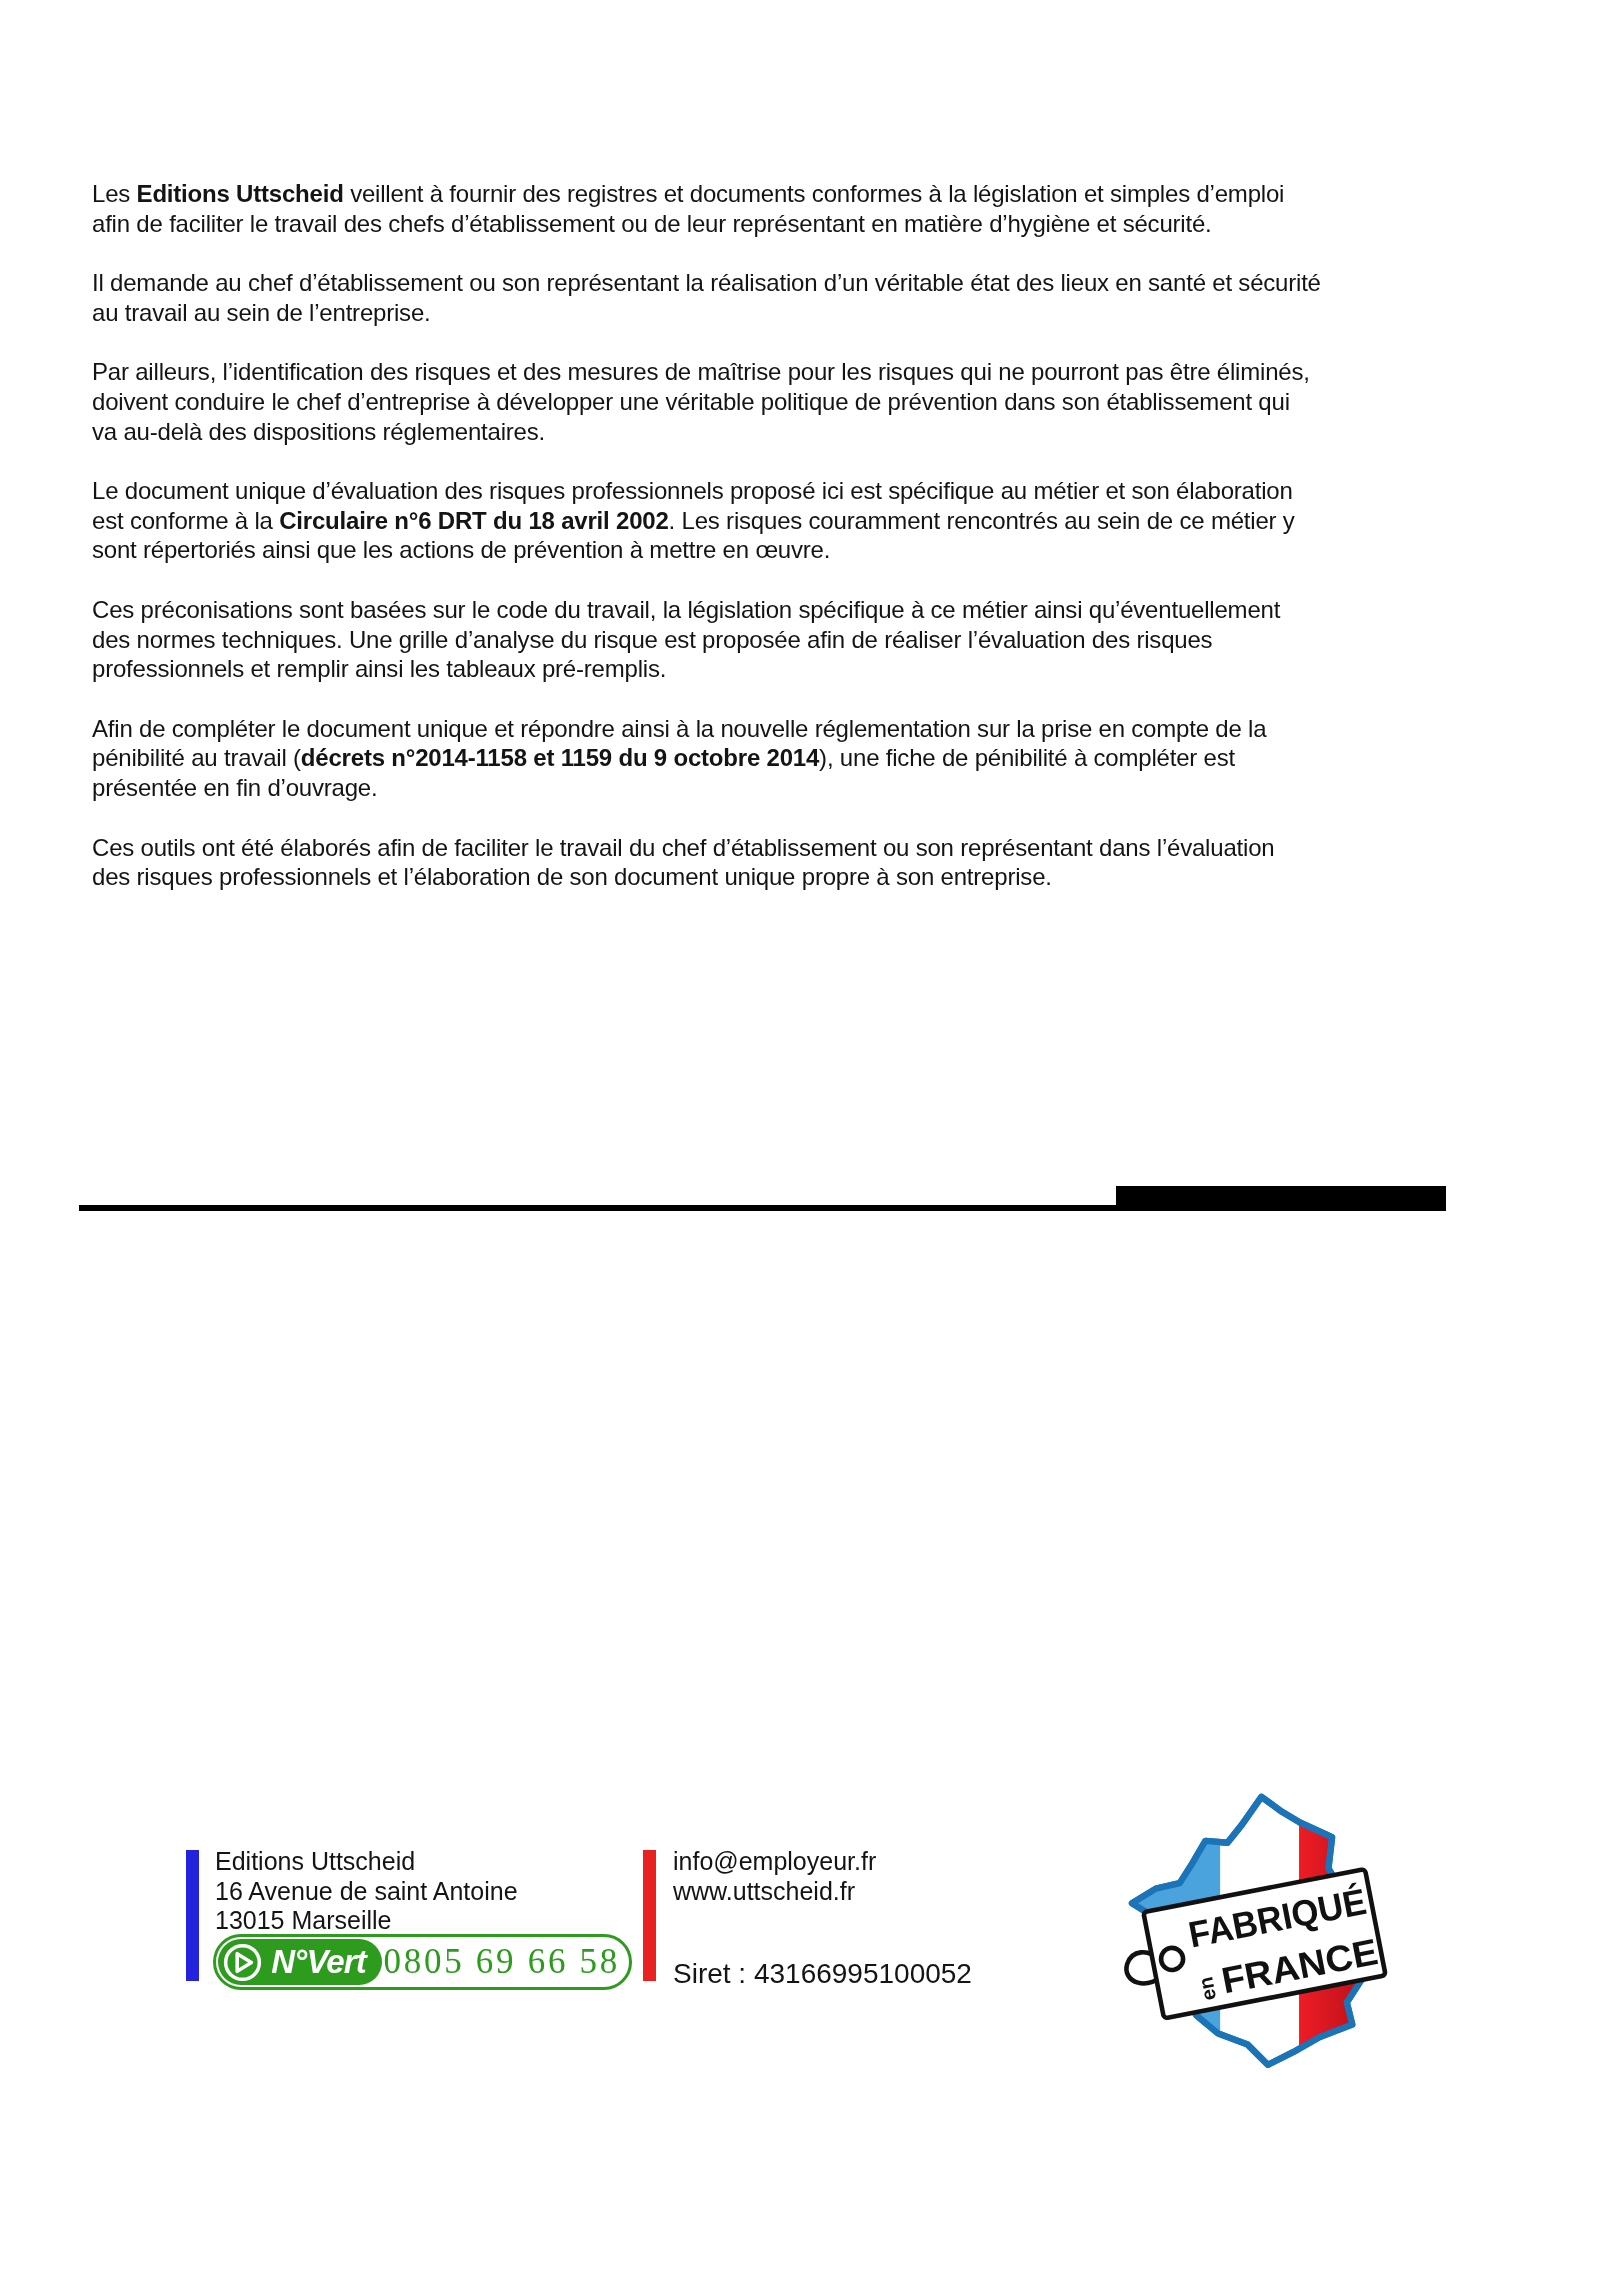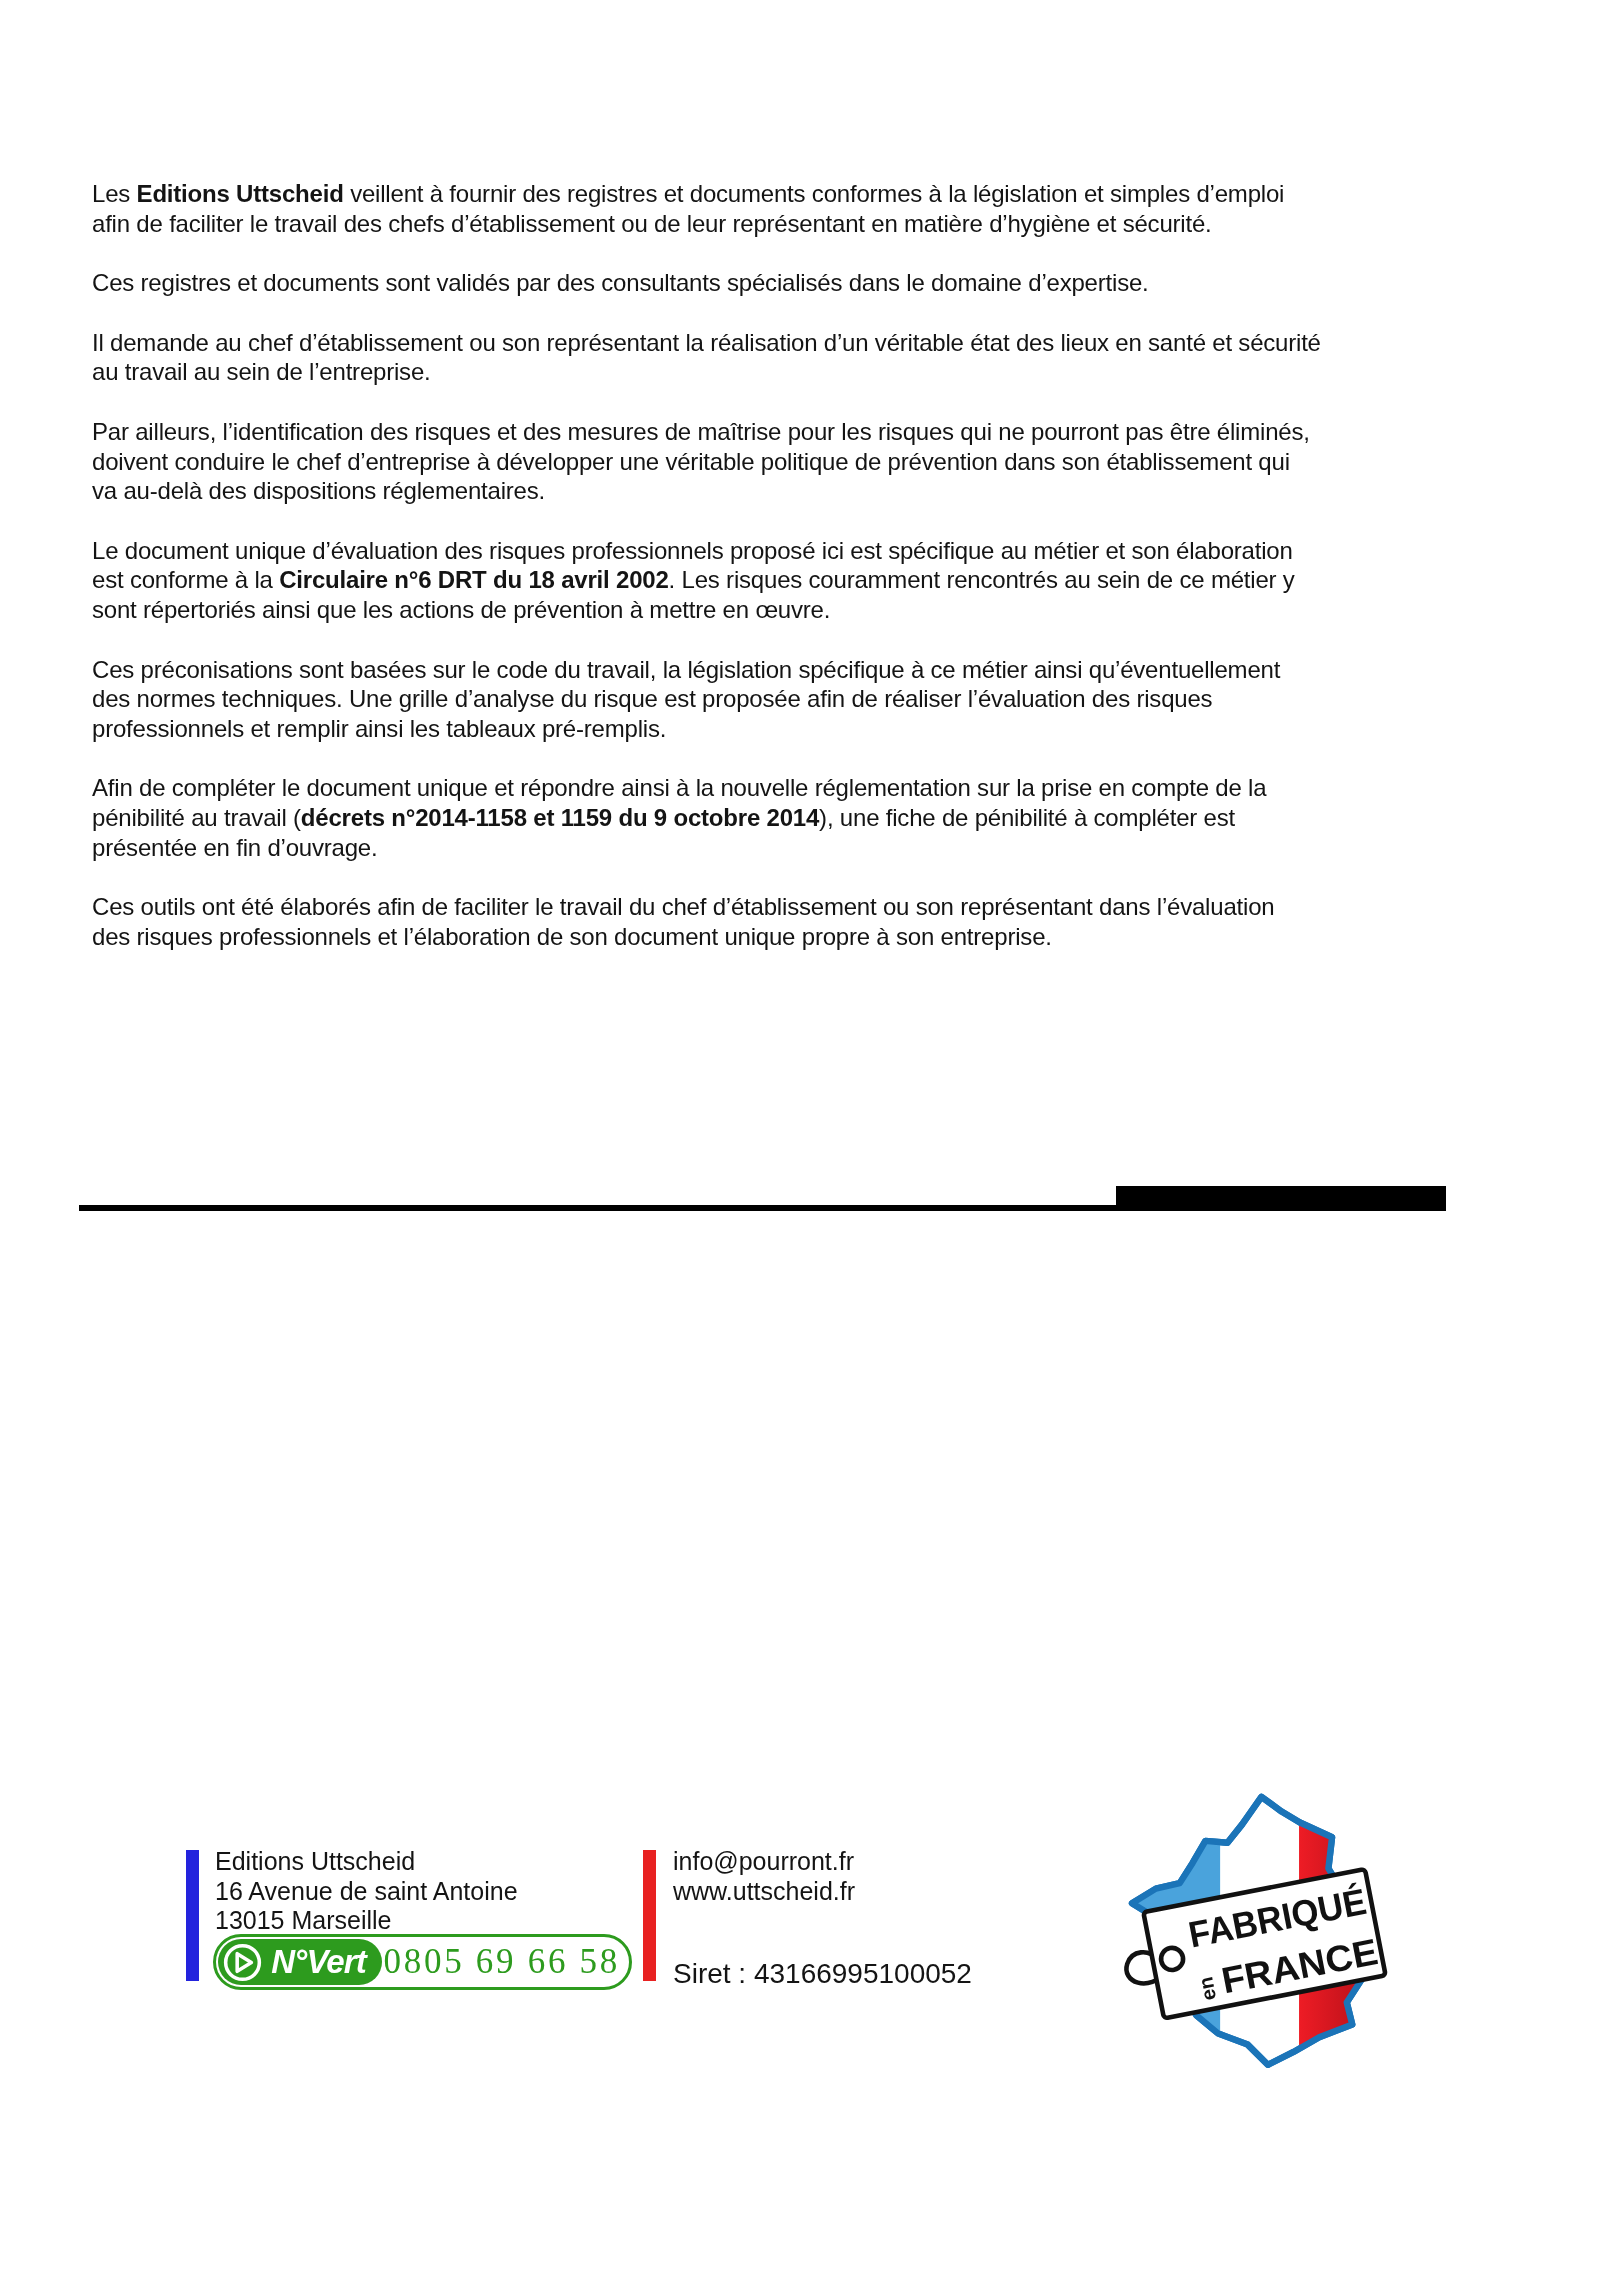--- a/index.html
+++ b/index.html
@@ -41,21 +41,21 @@
   .fr-logo{position:absolute;left:1121px;top:1784px;width:279px;height:312px;}
 
   .edge-bottom{position:absolute;left:0;top:2286px;width:1610px;height:7.2px;background:#c9c9c9;}
 </style>
 </head>
 <body>
 
 <div class="page">
 
   <div class="doc"><p><span>Les </span><span class="b">Editions Uttscheid</span><span> veillent à fournir des registres et documents conformes à la législation et simples d’emploi
-afin de faciliter le travail des chefs d’établissement ou de leur représentant en matière d’hygiène et sécurité.</span></p><p><span>Ces registres et documents sont validés par des consultants spécialisés dans le domaine d’expertise.</span></p><p><span>Il demande au chef d’établissement ou son représentant la réalisation d’un véritable état des lieux en santé et sécurité
+afin de faciliter le travail des chefs d’établissement ou de leur représentant en matière d’hygiène et sécurité.</span></p><p><span>Il demande au chef d’établissement ou son représentant la réalisation d’un véritable état des lieux en santé et sécurité
 au travail au sein de l’entreprise.</span></p><p><span>Par ailleurs, l’identification des risques et des mesures de maîtrise pour les risques qui ne pourront pas être éliminés,
 doivent conduire le chef d’entreprise à développer une véritable politique de prévention dans son établissement qui
 va au-delà des dispositions réglementaires.</span></p><p><span>Le document unique d’évaluation des risques professionnels proposé ici est spécifique au métier et son élaboration
 est conforme à la </span><span class="b">Circulaire n°6 DRT du 18 avril 2002</span><span>. Les risques couramment rencontrés au sein de ce métier y
 sont répertoriés ainsi que les actions de prévention  à mettre en œuvre.</span></p><p><span>Ces préconisations sont basées sur le code du travail, la législation spécifique à ce métier ainsi qu’éventuellement
 des normes techniques. Une grille d’analyse du risque est proposée afin de réaliser l’évaluation des risques
 professionnels et remplir ainsi les tableaux pré-remplis.</span></p><p><span>Afin de compléter le document unique et répondre ainsi à la nouvelle réglementation  sur la prise en compte de la
 pénibilité au travail (</span><span class="b">décrets n°2014-1158 et 1159 du 9 octobre 2014</span><span>), une fiche de pénibilité à compléter est
 présentée en fin d’ouvrage.</span></p><p><span>Ces outils ont été élaborés afin de faciliter le travail du chef d’établissement ou son représentant dans l’évaluation
 des risques professionnels et l’élaboration de son document unique propre à son entreprise.</span></p></div>
@@ -78,21 +78,21 @@
         <path d="M16 12 L32 22 L16 32 Z" fill="#2D9B1E" stroke="#ffffff" stroke-width="4" stroke-linejoin="round"></path>
       </svg>
       <span class="nvert-label">N°Vert</span>
     </div>
     <div class="nvert-num">0805 69 66 58</div>
   </div>
 
   <div class="vbar bar-red" style="background-color: rgb(232, 33, 33);"></div>
 
   <div class="contact">
-    <div>info@pourront.fr</div>
+    <div>info@employeur.fr</div>
     <div>www.uttscheid.fr</div>
   </div>
   <div class="siret">Siret : 43166995100052</div>
 
   <svg class="fr-logo" viewBox="0 0 300 340">
     <defs>
       <linearGradient id="redg" x1="0" y1="0" x2="1" y2="0">
         <stop offset="0" stop-color="#EE1C25"></stop>
         <stop offset="1" stop-color="#9E0B13"></stop>
       </linearGradient>

